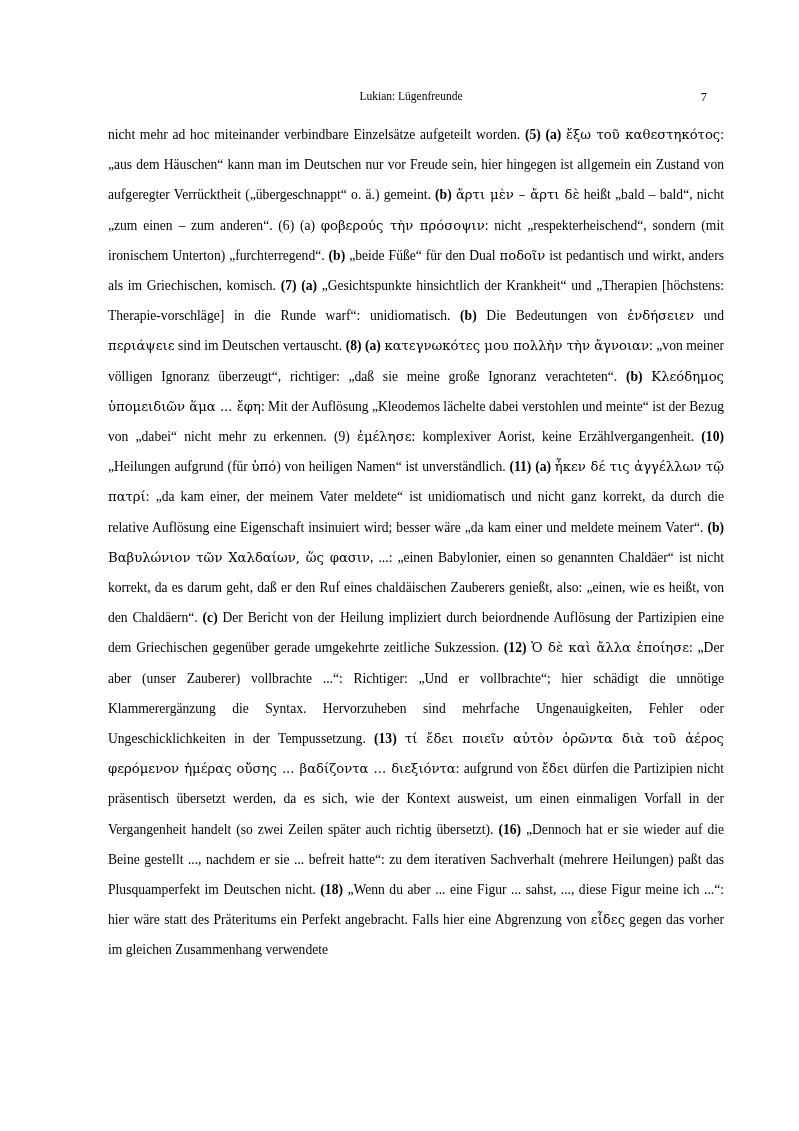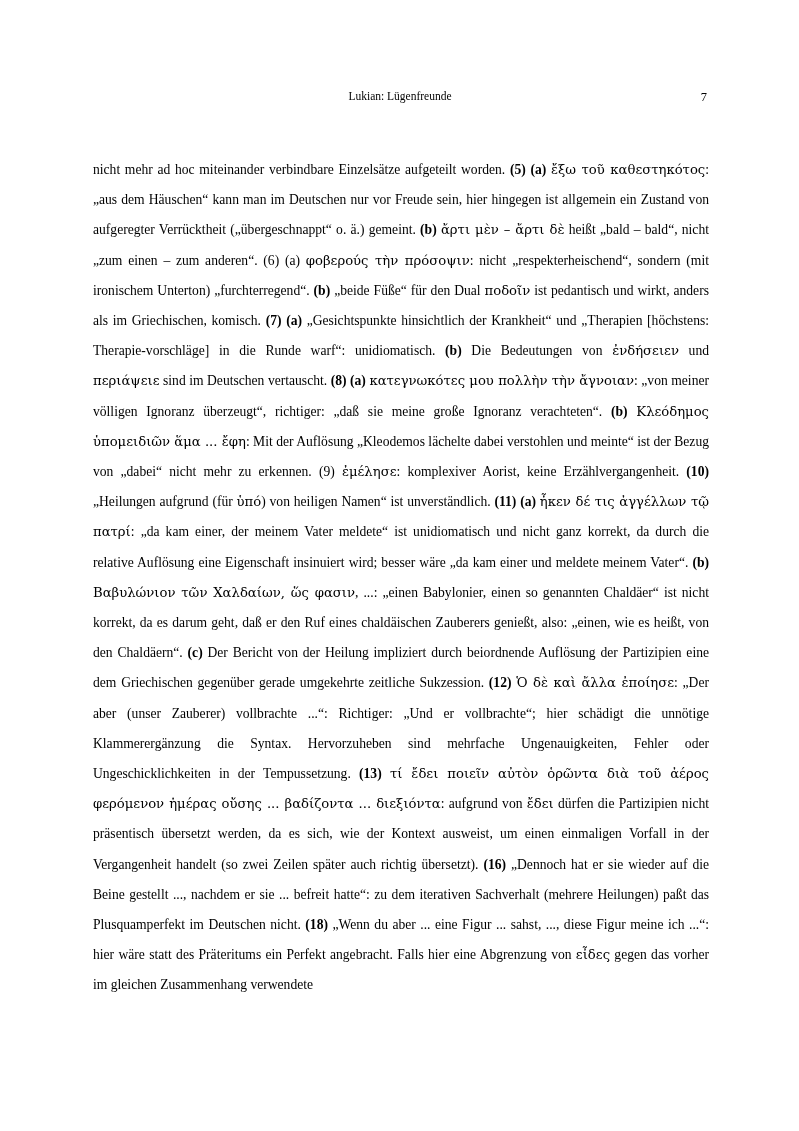--- a/index.html
+++ b/index.html
@@ -24,43 +24,42 @@
   .header {
     position: absolute;
     top: 90px;
     left: 93px;
     width: 614px;
     height: 16px;
     font-size: 11.5px;
   }
   .header-title {
     position: absolute;
-    left: 0;
+    left: 11px;
     width: 100%;
     text-align: center;
     white-space: nowrap;
   }
   .header-page {
     position: absolute;
     right: 0;
     top: 0;
     font-size: 12.5px;
     text-align: right;
   }
   .body-text {
     position: absolute;
     top: 120px;
-    left: 93px;
+    left: 108px;
     width: 616px;
     font-size: 13.6px;
     line-height: 30.2px;
     text-align: justify;
     text-justify: inter-word;
     hyphens: manual;
-    margin-top: 35px;
   }
   .body-text p {
     margin: 0;
     text-align: justify;
   }
   .gr {
     font-family: "DejaVu Serif", serif;
     font-size: 13.2px;
   }
   b {

